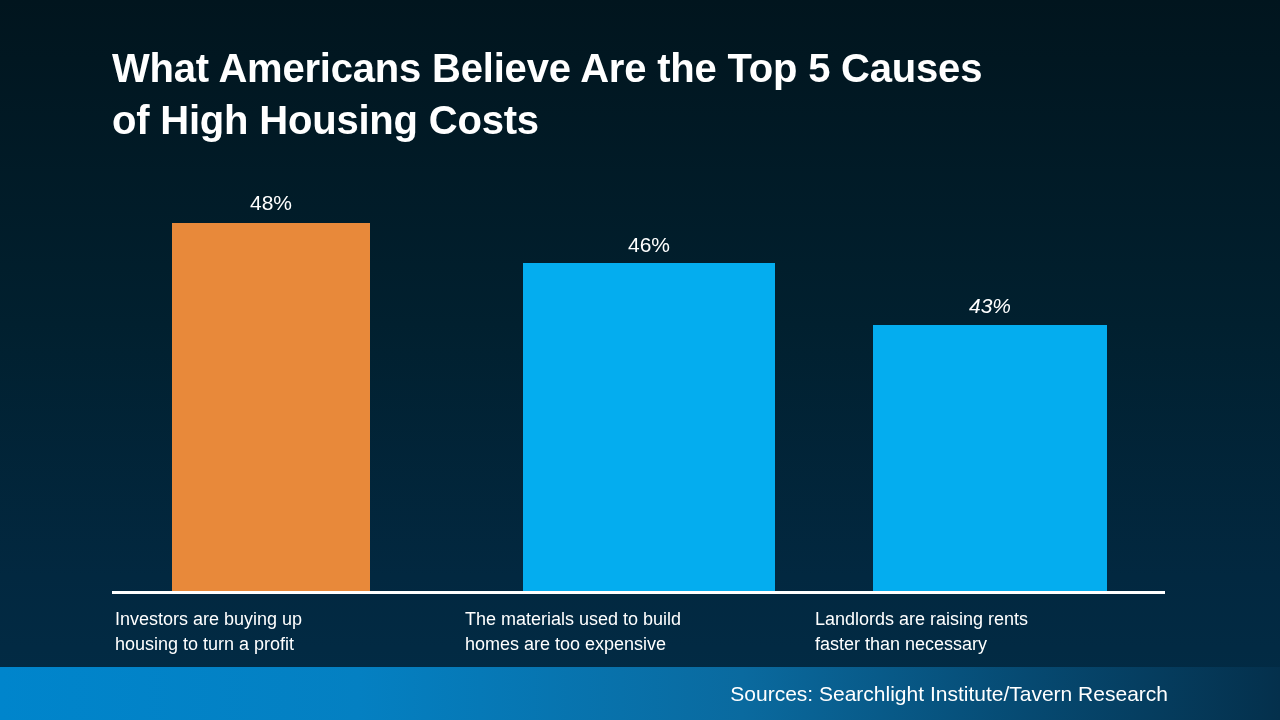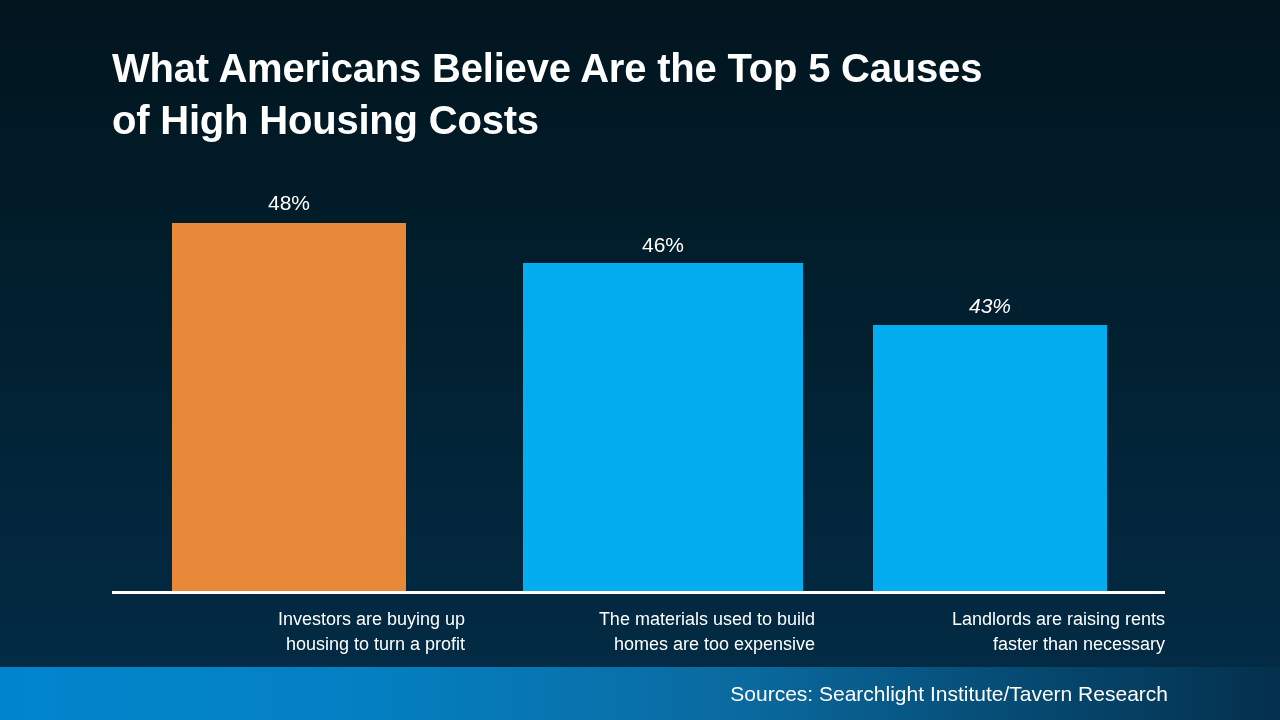--- a/index.html
+++ b/index.html
@@ -78,21 +78,21 @@
     background: #ffffff;
   }
 
   
   .cat-label {
     position: absolute;
     top: 607px;
     color: #ffffff;
     font-size: 18px;
     line-height: 25px;
-    text-align: right;
+    text-align: left;
     white-space: pre-line;
   }
 
   
   #footer-band {
     position: absolute;
     left: 0;
     top: 667px;
     width: 1280px;
     height: 53px;
@@ -113,26 +113,26 @@
 </head>
 <body>
 
 <div id="slide">
 
   <div id="title">What Americans Believe Are the Top 5 Causes
 of High Housing Costs</div>
 
   <div id="plot">
 
-    <div class="bar-col" style="left:60px; width:234px;">
+    <div class="bar-col" style="left:60px; width:198px;">
       <div class="bar-value" style="top:11px;">48%</div>
       <div class="bar-rect" style="height:370px; background:#e8893a;"></div>
     </div>
 
-    <div class="bar-col" style="left:411px; width:280px;">
+    <div class="bar-col" style="left:411px; width:252px;">
       <div class="bar-value" style="top:53px;">46%</div>
       <div class="bar-rect" style="height:330px; background:#04adef;"></div>
     </div>
 
     <div class="bar-col" style="left:761px; width:234px;">
       <div class="bar-value" style="top:114px;font-style:italic;">43%</div>
       <div class="bar-rect" style="height:268px; background:#04adef;"></div>
     </div>
 
   </div>

